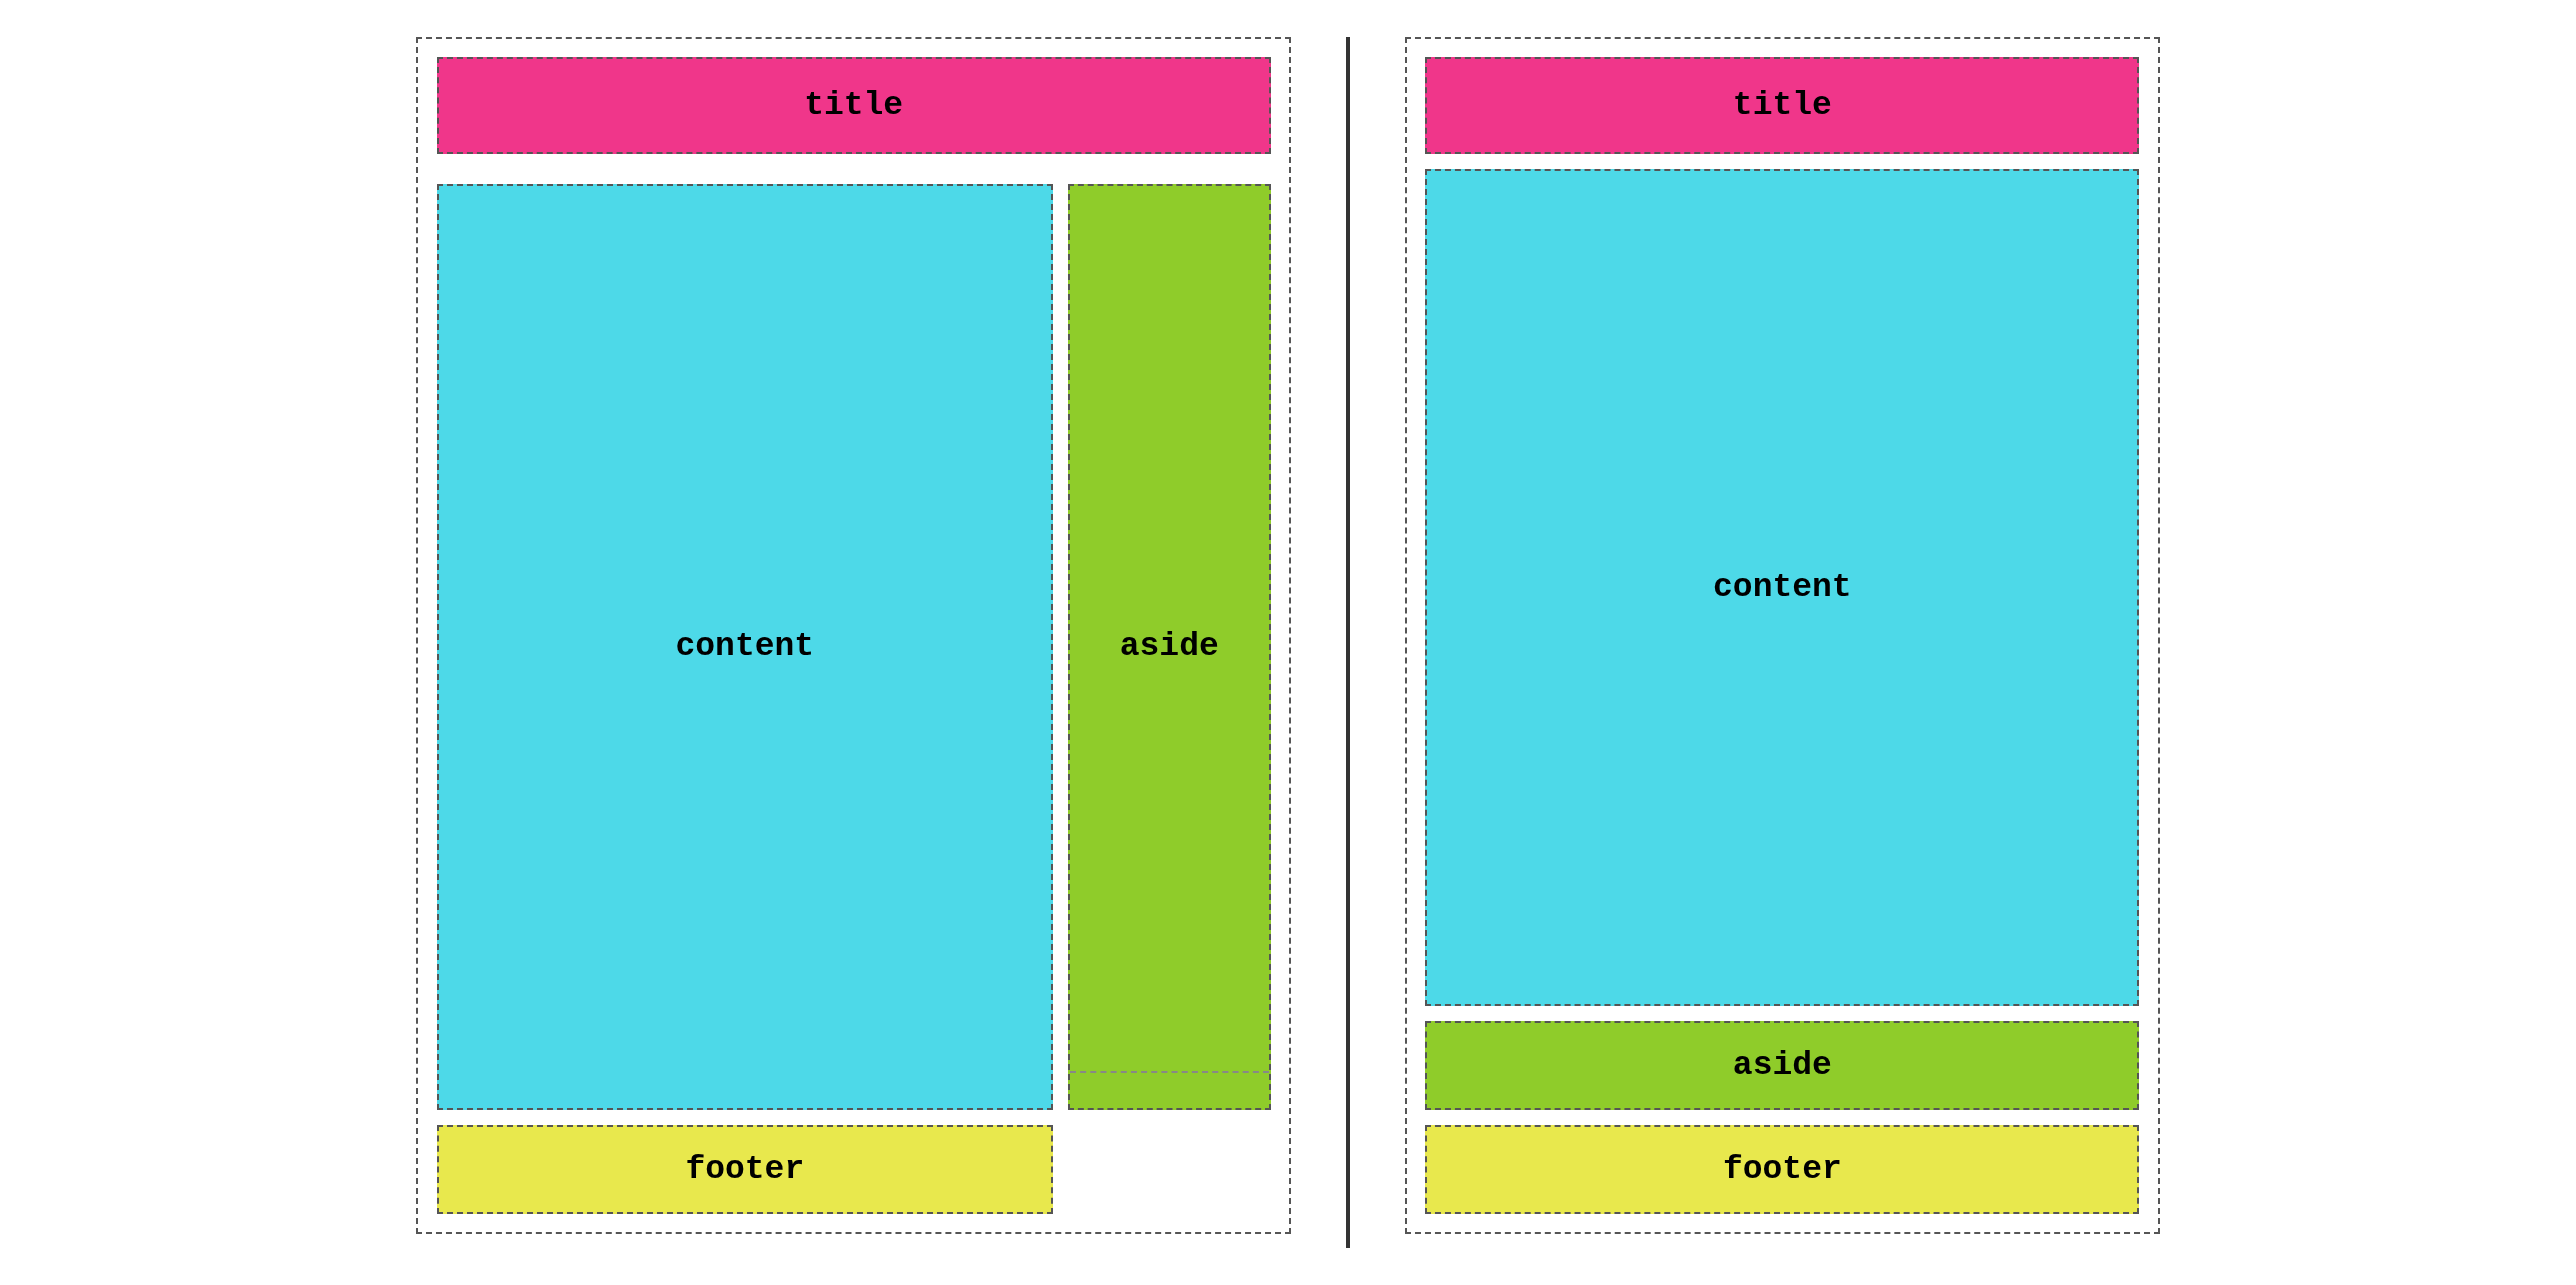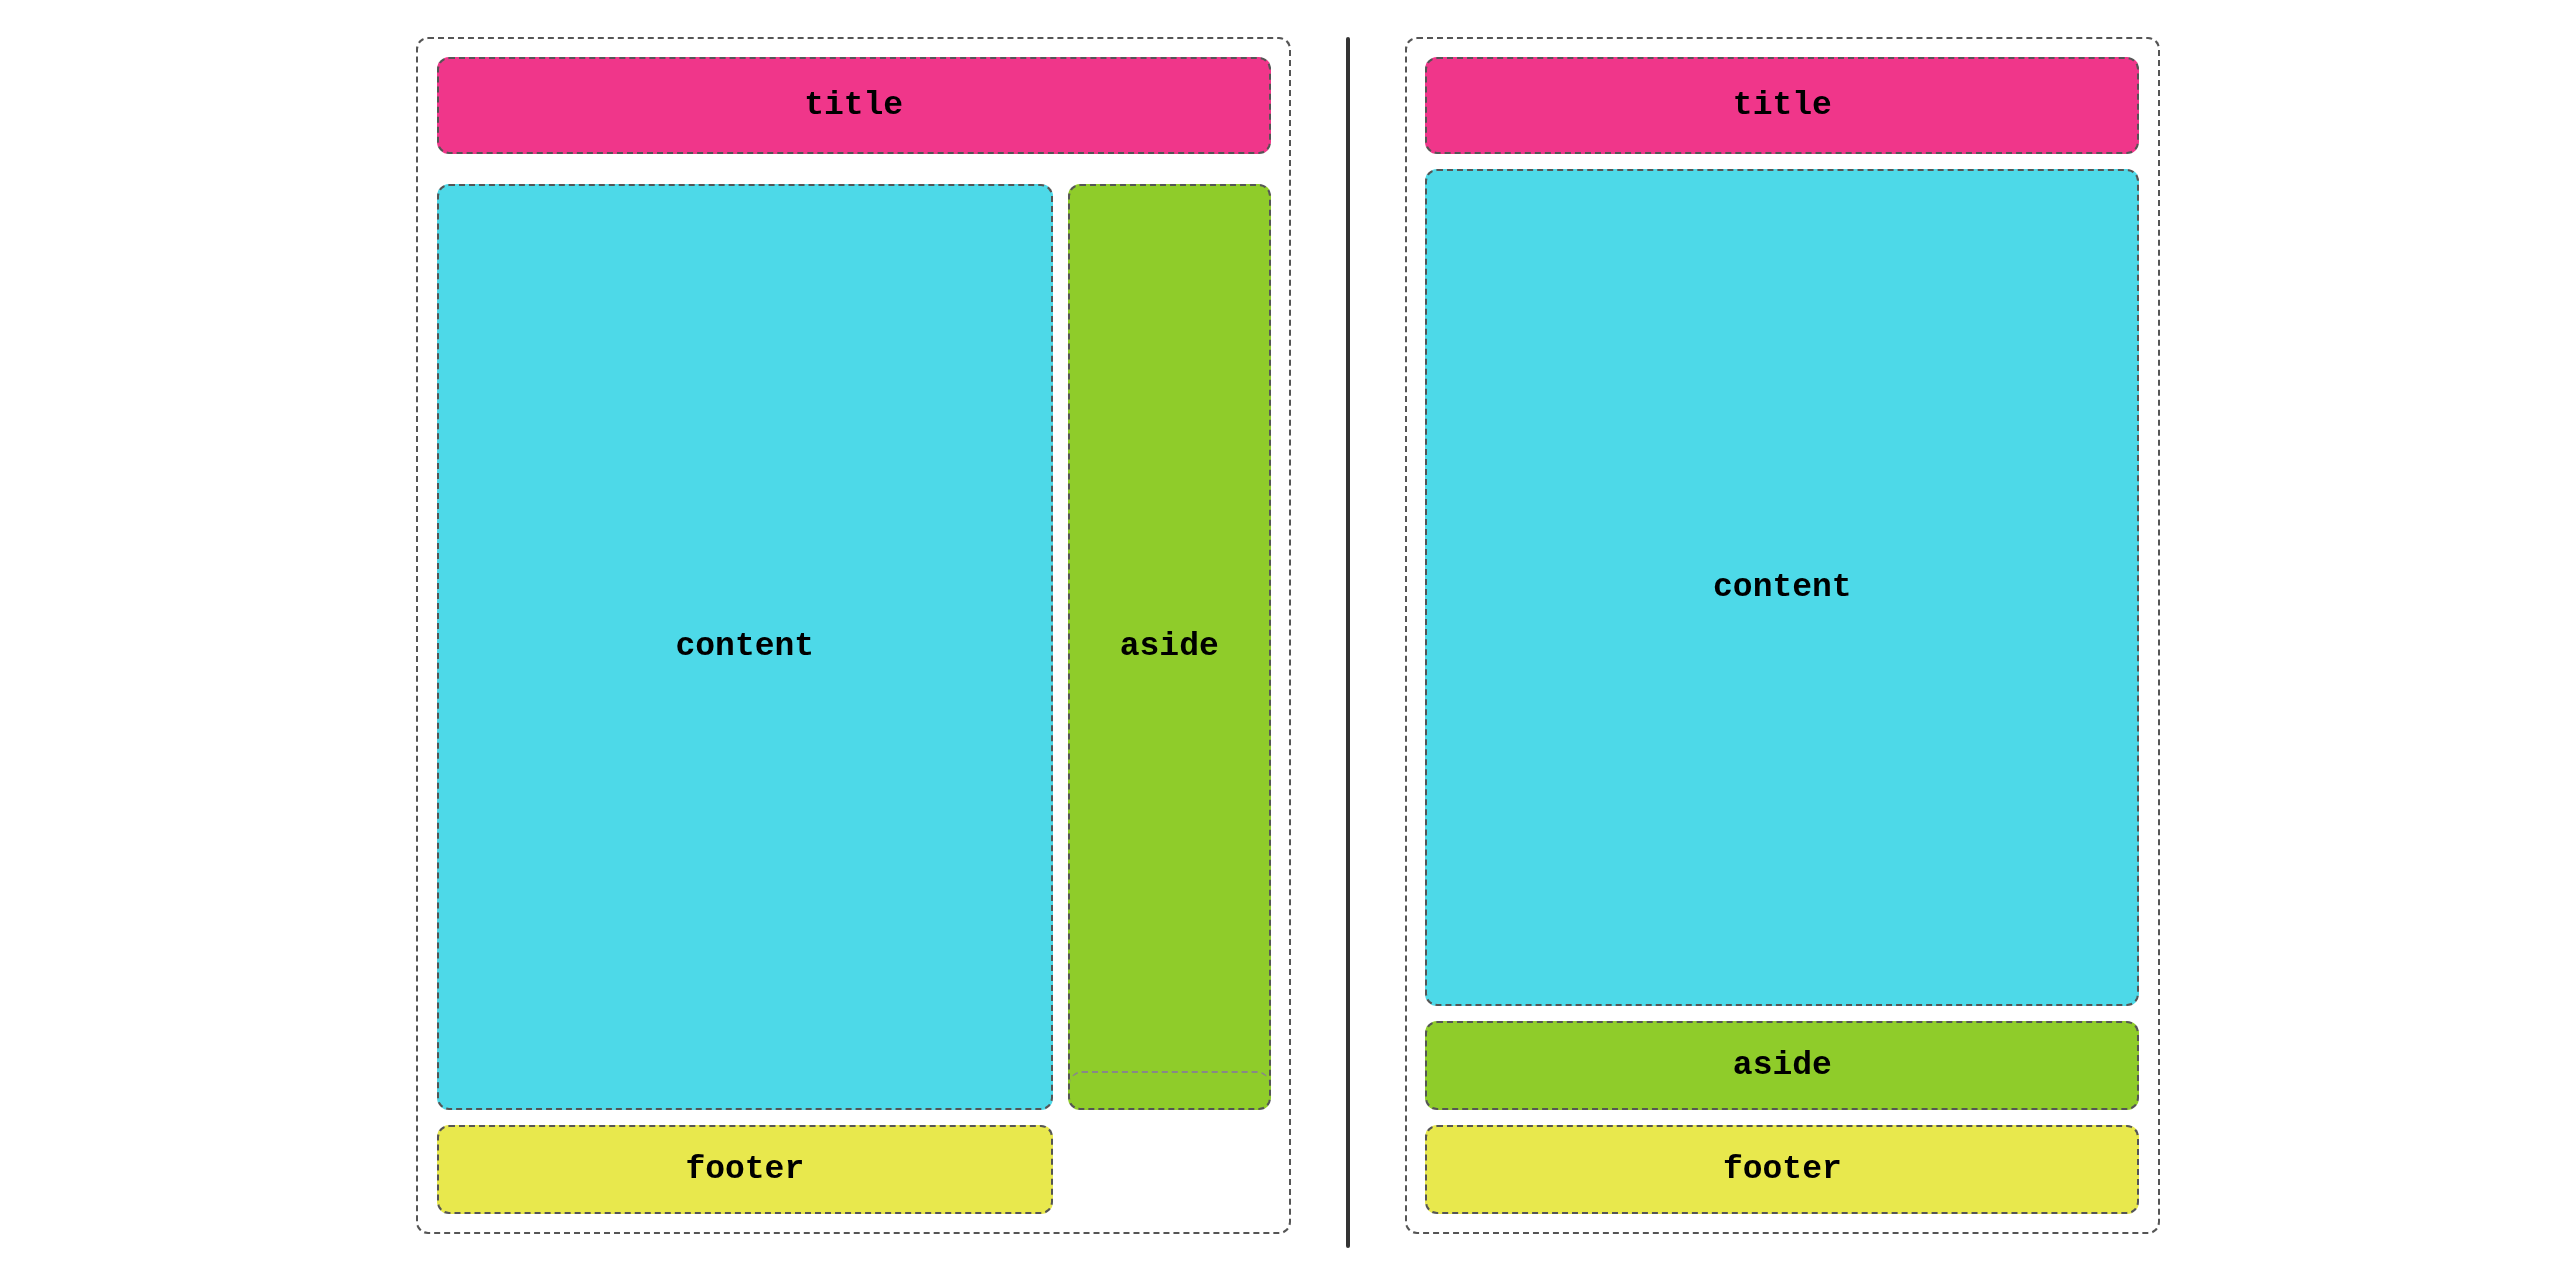--- a/index.html
+++ b/index.html
@@ -1,19 +1,18 @@
 <!DOCTYPE html>
 <html style="font-size:14.7px"><head>
   <meta charset="utf-8">
   <style>
     * {
       box-sizing: border-box;
       margin: 0;
       padding: 0;
-      border-radius: 12px;
     }
 
     body {
       background: #ffffff;
       font-family: 'Courier New', Courier, monospace;
       width: 2576px;
       height: 1285px;
       display: flex;
       align-items: center;
       justify-content: center;

